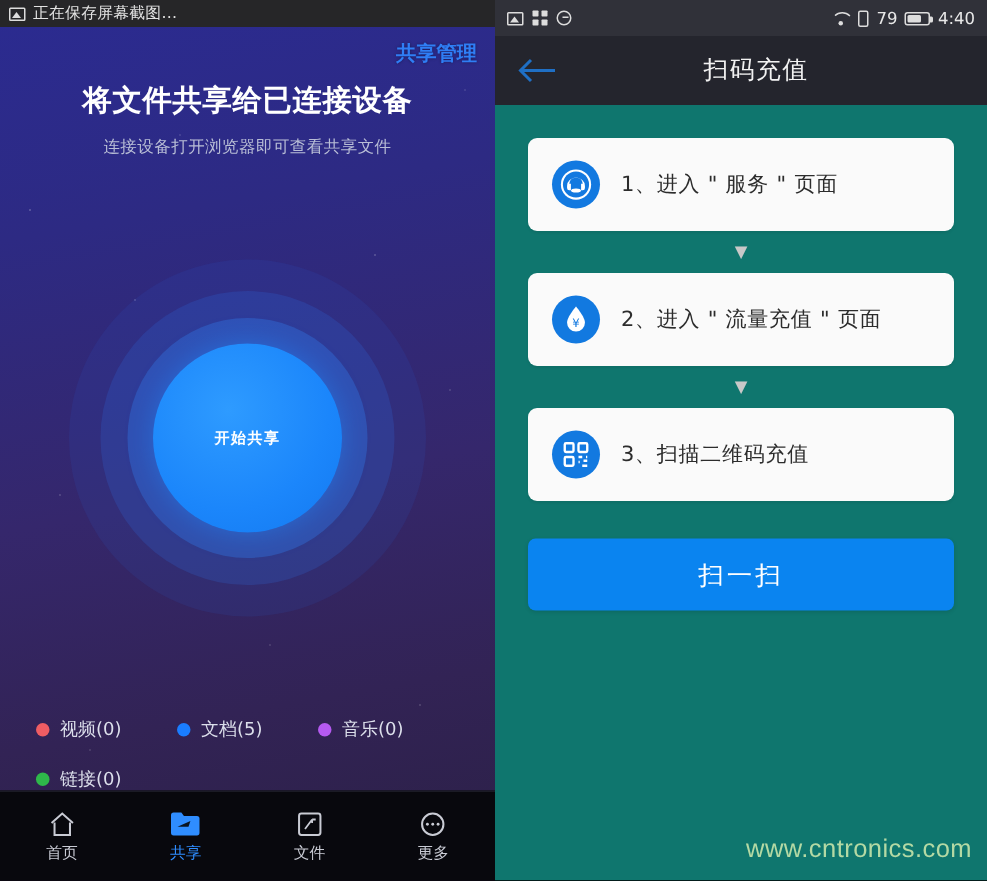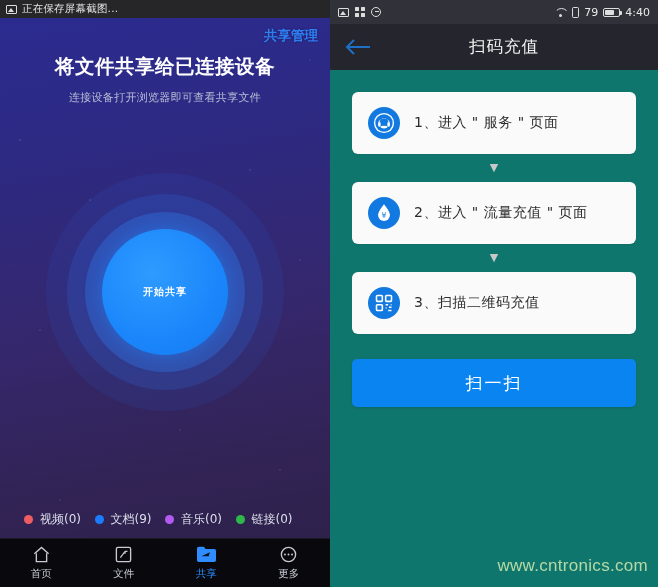--- a/index.html
+++ b/index.html
@@ -78,29 +78,29 @@
     background: radial-gradient(circle at 40% 35%, #2e9bff 0%, #1b86fb 60%, #1479f0 100%);
     display: flex; align-items: center; justify-content: center;
     color: #fff; font-size: 10px; font-weight: bold; letter-spacing: 1px;
     box-shadow: 0 0 18px rgba(30,140,255,.45);
     cursor: pointer;
   }
 
   .legend {
     position: absolute; z-index: 4; left: 0; right: 0; bottom: 59px;
     padding: 0 24px;
-    display: grid; grid-template-columns: repeat(4, 1fr);
+    display: grid; grid-template-columns: repeat(3, 1fr);
     row-gap: 16px;
   }
   .legend-item { display: flex; align-items: center; gap: 7px; color: #dcdfeb; font-size: 12px; }
   .dot { width: 9px; height: 9px; border-radius: 50%; flex: 0 0 auto; }
 
   .tabbar {
     position: absolute; z-index: 6; left: 0; right: 0; bottom: 0;
-    height: 49px; background: #08080d;
+    height: 60px; background: #08080d;
     border-top: 1px solid #1b1b25;
     display: flex;
   }
   .tab { flex: 1; display: flex; flex-direction: column; align-items: center;
          justify-content: center; gap: 3px; color: #c9cbd4; font-size: 10.5px; cursor: pointer; }
   .tab.active { color: #2f8dff; }
   .tab .ticon { height: 19px; display: flex; align-items: flex-end; }
 
   
   .panel-right { position: relative; width: 328px; height: 587px; background: #0f766e; overflow: hidden; }
@@ -185,21 +185,21 @@
       <div class="start-circle">开始共享</div>
     </div>
 
     <div class="legend">
       <div class="legend-item">
         <span class="dot" style="background:#ef5d63"></span>
         <span>视频(0)</span>
       </div>
       <div class="legend-item">
         <span class="dot" style="background:#1a7dff"></span>
-        <span>文档(9)</span>
+        <span>文档(5)</span>
       </div>
       <div class="legend-item">
         <span class="dot" style="background:#b55af0"></span>
         <span>音乐(0)</span>
       </div>
       <div class="legend-item">
         <span class="dot" style="background:#2eb84a"></span>
         <span>链接(0)</span>
       </div>
     </div>
@@ -207,37 +207,37 @@
     <div class="tabbar">
       <div class="tab">
         <span class="ticon">
           <svg width="19" height="19" viewBox="0 0 24 24" fill="none" stroke="#c9cbd4" stroke-width="1.7">
             <path d="M3 11 L12 3 L21 11"></path>
               <path d="M5.5 10.5 V21 H18.5 V10.5"></path>
           </svg>
         </span>
         <span>首页</span>
       </div>
+      <div class="tab active">
+        <span class="ticon">
+          <svg width="21" height="19" viewBox="0 0 24 22" fill="#2f8dff">
+            <path d="M1 4 a2 2 0 0 1 2-2 h6 l2 2.6 h10 a2 2 0 0 1 2 2 v11 a2 2 0 0 1-2 2 H3 a2 2 0 0 1-2-2 z"></path>
+            <path d="M6 13 L16 8.5 L14.5 13 z" fill="#0a1420"></path>
+          </svg>
+        </span>
+        <span>共享</span>
+      </div>
       <div class="tab">
         <span class="ticon">
           <svg width="19" height="19" viewBox="0 0 24 24" fill="none" stroke="#c9cbd4" stroke-width="1.7">
             <rect x="3" y="3" width="18" height="18" rx="2"></rect>
             <path d="M8 16 L14 8 M14 8 L17 8 M14 8 L14 11" stroke-width="1.5"></path>
           </svg>
         </span>
         <span>文件</span>
-      </div>
-      <div class="tab active">
-        <span class="ticon">
-          <svg width="21" height="19" viewBox="0 0 24 22" fill="#2f8dff">
-            <path d="M1 4 a2 2 0 0 1 2-2 h6 l2 2.6 h10 a2 2 0 0 1 2 2 v11 a2 2 0 0 1-2 2 H3 a2 2 0 0 1-2-2 z"></path>
-            <path d="M6 13 L16 8.5 L14.5 13 z" fill="#0a1420"></path>
-          </svg>
-        </span>
-        <span>共享</span>
       </div>
       <div class="tab">
         <span class="ticon">
           <svg width="19" height="19" viewBox="0 0 24 24" fill="none" stroke="#c9cbd4" stroke-width="1.7">
             <circle cx="12" cy="12" r="9"></circle>
             <circle cx="7.5" cy="12" r="1.2" fill="#c9cbd4" stroke="none"></circle>
             <circle cx="12" cy="12" r="1.2" fill="#c9cbd4" stroke="none"></circle>
             <circle cx="16.5" cy="12" r="1.2" fill="#c9cbd4" stroke="none"></circle>
           </svg>
         </span>

